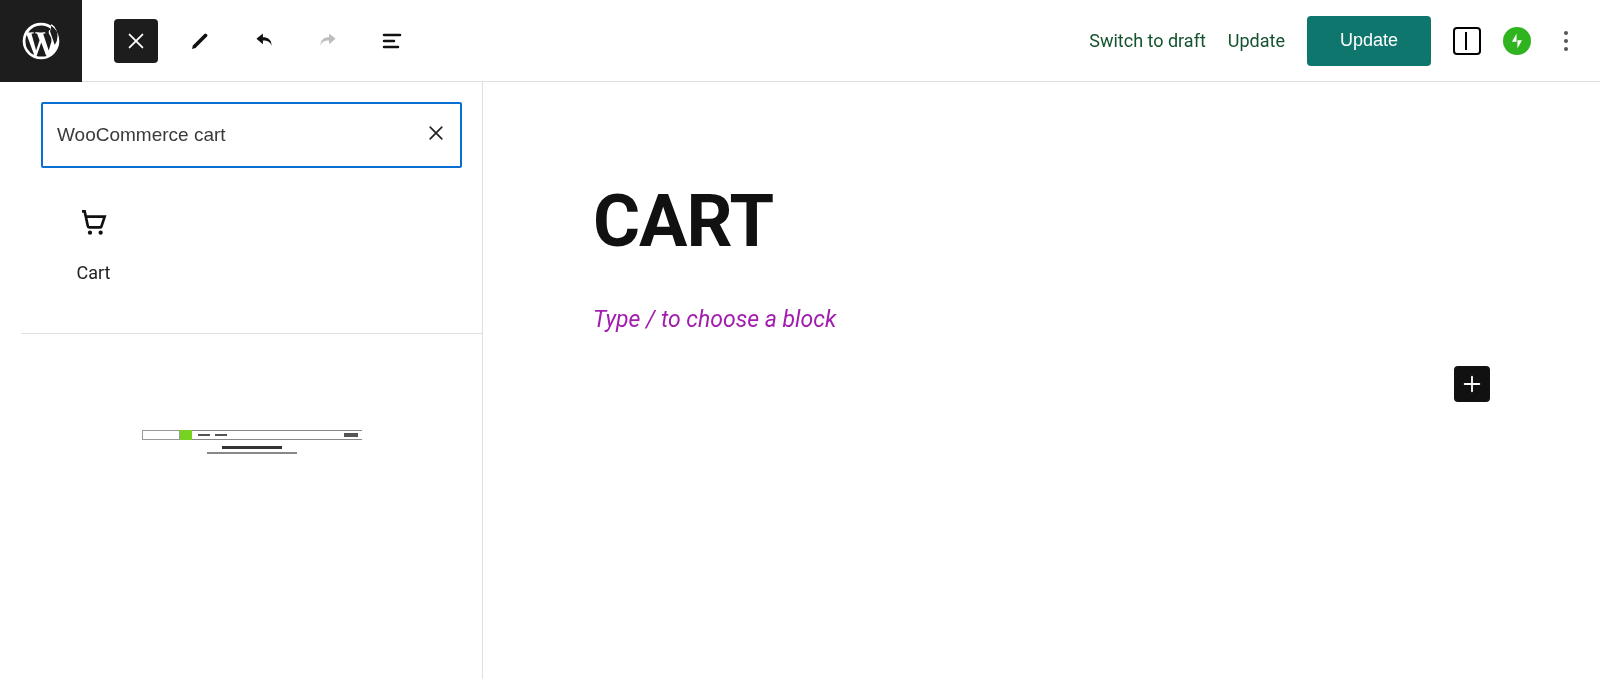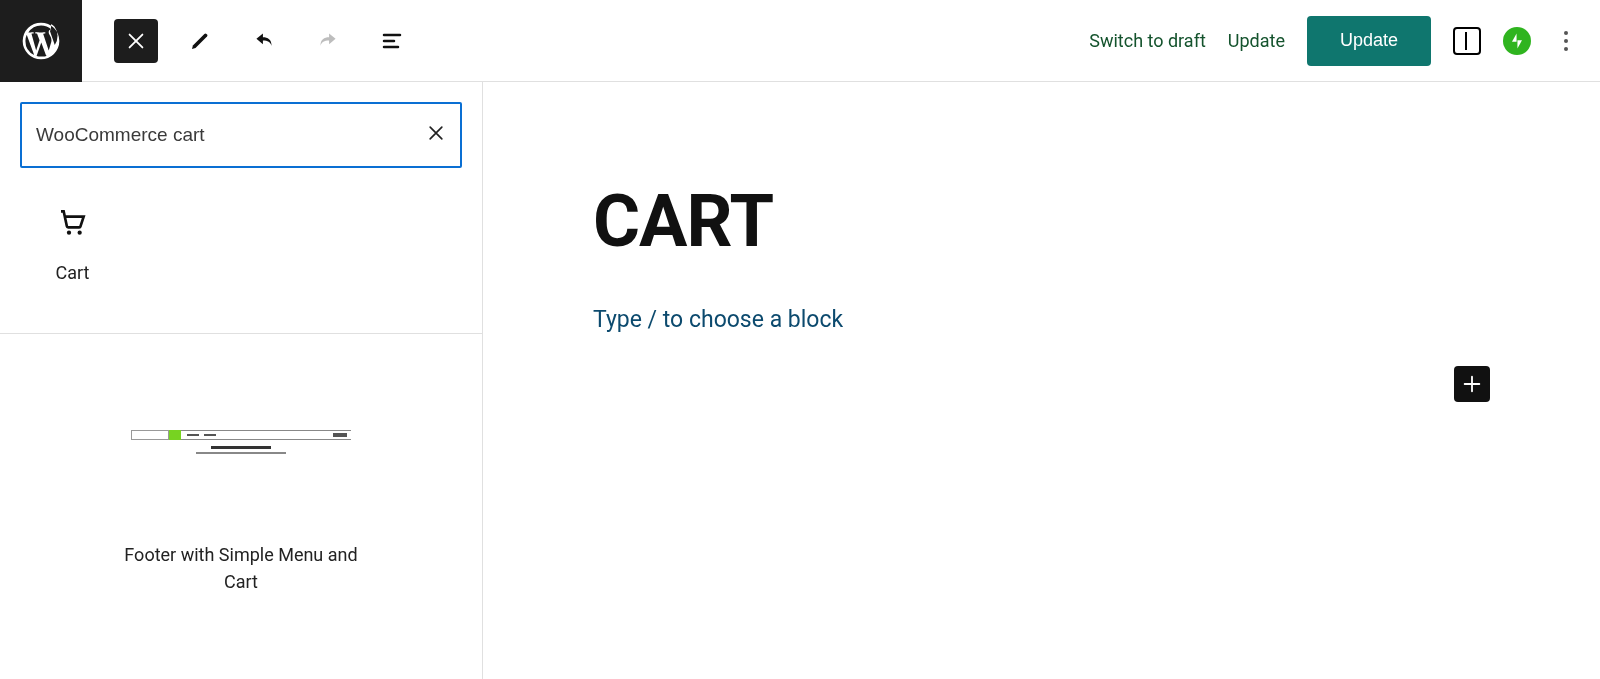--- a/index.html
+++ b/index.html
@@ -109,20 +109,21 @@
     
     .main {
       display: flex;
       height: calc(100% - 82px);
     }
     .inserter {
       width: 483px;
       border-right: 1px solid #e0e0e0;
       display: flex;
       flex-direction: column;
+      padding-left: 21px;
     }
     .search-wrap { padding: 20px; }
     .search {
       border: 2px solid #0a6fd3;
       height: 66px;
       border-radius: 2px;
       display: flex;
       align-items: center;
       padding: 0 14px;
     }
@@ -208,21 +209,22 @@
     .canvas-title {
       font-size: 72px;
       font-weight: 700;
       letter-spacing: -1px;
       color: #111;
       line-height: 1;
     }
     .canvas-placeholder {
       margin-top: 48px;
       font-size: 23px;
-      color: #0c4a6e;
+      color: #a21caf;
+      font-style: italic;
     }
     .add-block {
       position: absolute;
       right: 110px;
       top: 284px;
       width: 36px;
       height: 36px;
       background: #111;
       border: none;
       border-radius: 4px;
@@ -321,21 +323,20 @@
       <div class="pattern-thumb">
         <div class="pt-bar"></div>
         <div class="pt-search"></div>
         <div class="pt-green"></div>
         <div class="pt-nav1"></div>
         <div class="pt-nav2"></div>
         <div class="pt-cart"></div>
         <div class="pt-title"></div>
         <div class="pt-sub"></div>
       </div>
-      <div class="pattern-label">Footer with Simple Menu and Cart</div>
     </div>
   </div>
 
   <div class="canvas">
     <div class="canvas-title">CART</div>
     <div class="canvas-placeholder">Type / to choose a block</div>
     <button class="add-block">
       <svg viewBox="0 0 24 24" width="22" height="22">
         <path d="M12 4v16M4 12h16" stroke="#fff" stroke-width="2" stroke-linecap="round"></path>
       </svg>

